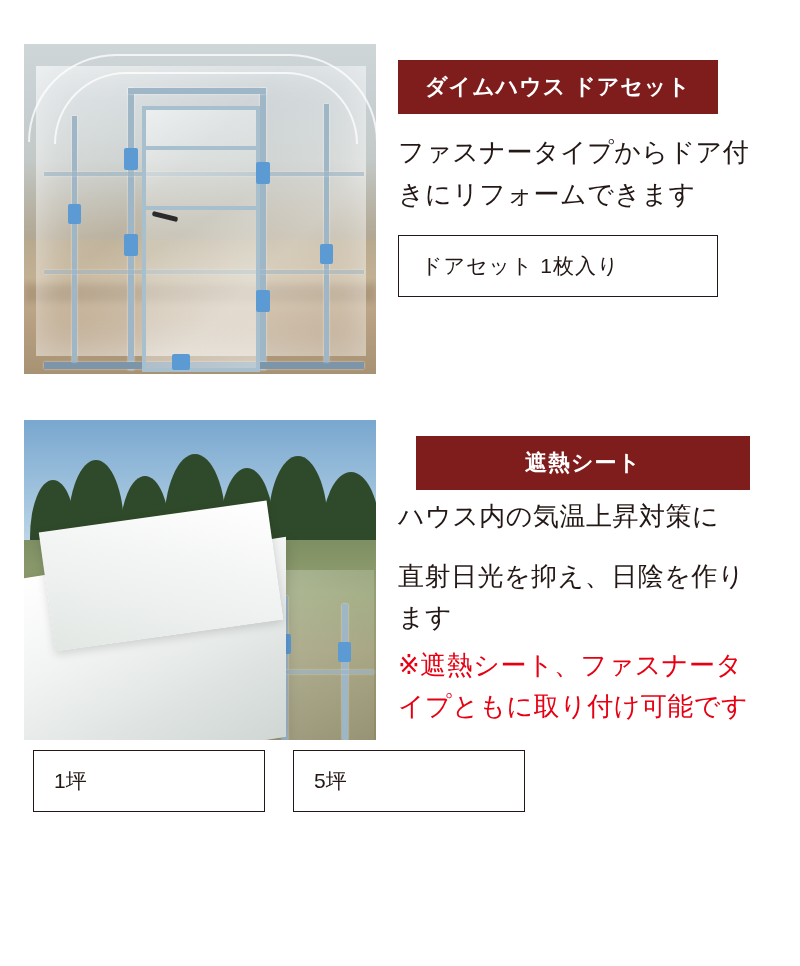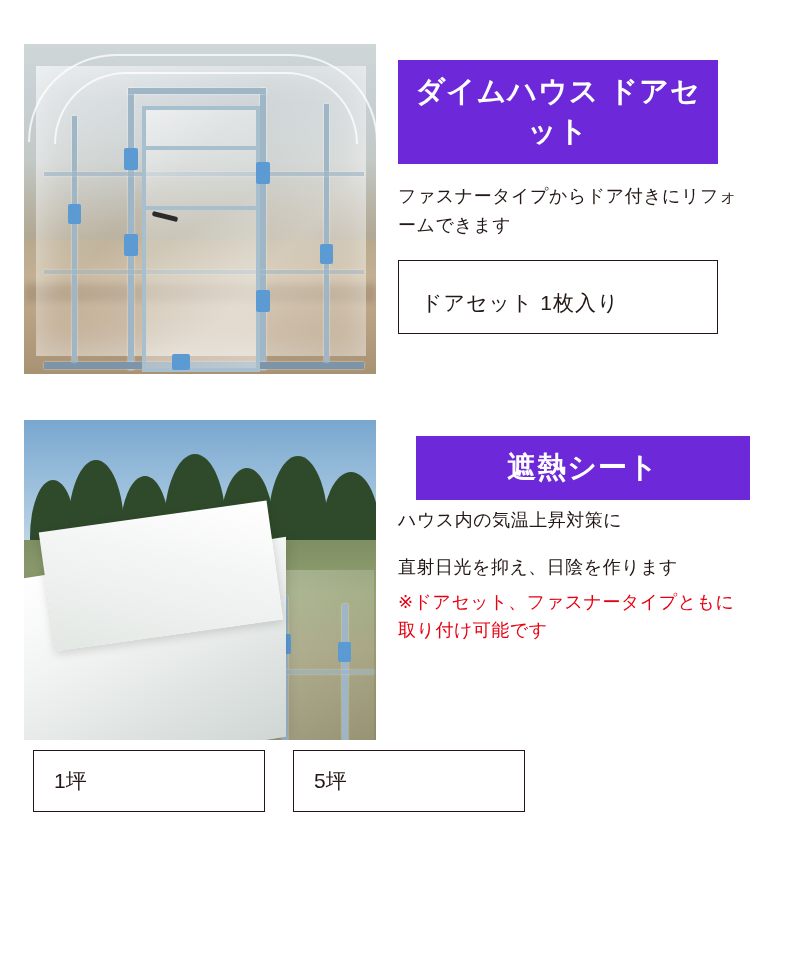--- a/index.html
+++ b/index.html
@@ -128,45 +128,45 @@
   }
 
   
   .col {
     width: 352px;
     flex: 0 0 auto;
     padding-top: 16px;
   }
   .heading {
     display: block;
-    background: #6d28d9;
+    background: #7f1d1d;
     color: #ffffff;
-    font-size: 29px;
+    font-size: 22px;
     font-weight: 700;
     letter-spacing: 1px;
     text-align: center;
     padding: 12px 6px;
     width: 320px;
     box-sizing: border-box;
   }
   .col-2 .heading { margin-left: 18px; width: 334px; }
   .body-text {
-    font-size: 18px;
+    font-size: 26px;
     line-height: 1.6;
     margin-top: 18px;
     letter-spacing: .5px;
   }
   .body-text.red {
     color: #e60012;
   }
   .boxed {
     margin-top: 20px;
     border: 1px solid #231815;
     font-size: 21px;
-    padding: 28px 10px 16px 22px;
+    padding: 16px 10px 16px 22px;
     letter-spacing: 1px;
     width: 320px;
     box-sizing: border-box;
   }
 
   
   .size-grid {
     position: absolute;
     left: 33px;
     top: 750px;
@@ -261,21 +261,21 @@
       <div class="clip" style="left:314px; top:222px; width:13px; height:20px;"></div>
 
       <div class="ph2-sheet"></div>
       <div class="ph2-sheet2"></div>
     </div>
 
     <div class="col col-2">
       <div class="heading">遮熱シート</div>
       <div class="body-text" style="margin-top:6px;">ハウス内の気温上昇対策に</div>
       <div class="body-text">直射日光を抑え、日陰を作ります</div>
-      <div class="body-text red" style="margin-top:6px;">※ドアセット、ファスナータイプともに取り付け可能です</div>
+      <div class="body-text red" style="margin-top:6px;">※遮熱シート、ファスナータイプともに取り付け可能です</div>
     </div>
   </div>
 
   <div class="size-grid">
     <div class="size-cell">1坪</div>
     <div class="size-cell">5坪</div>
     <div class="size-cell empty"></div>
   </div>
 
 </div>

